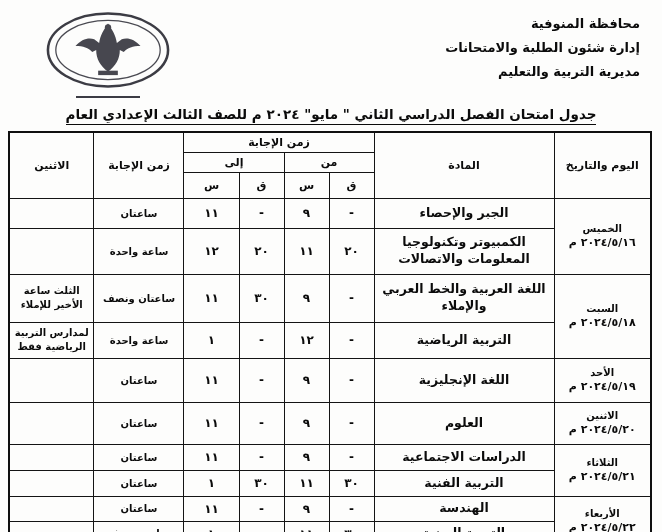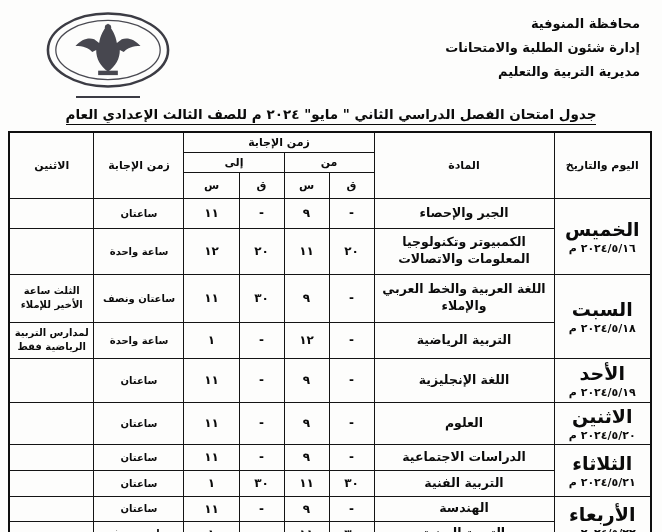--- a/index.html
+++ b/index.html
@@ -24,21 +24,21 @@
   .schedule th,.schedule td{
     border:1.8px solid #141414;text-align:center;vertical-align:middle;
     font-weight:bold;padding:1px 3px;overflow:hidden;
   }
   .schedule th{font-size:11px;}
   .h1{height:20px;} .h2{height:20px;} .h3{height:26px;}
   .num{font-size:12px;}
   .subject{font-size:12.5px;line-height:1.35;}
   .dur{font-size:10px;}
   .notes{font-size:10px;line-height:1.4;}
-  .day-name{font-size:19px;}
+  .day-name{font-size:10px;}
   .day-date{font-size:11px;margin-top:2px;white-space:nowrap;}
   tr.r-g0r0{height:30px;} tr.r-g0r1{height:46px;}
   tr.r-g1r0{height:48px;} tr.r-g1r1{height:36px;}
   tr.r-g2r0{height:44px;} tr.r-g3r0{height:42px;}
   tr.r-g4r0{height:26px;} tr.r-g4r1{height:26px;}
   tr.r-g5r0{height:25px;} tr.r-g5r1{height:26px;}
 </style>
 </head>
 <body>
 

